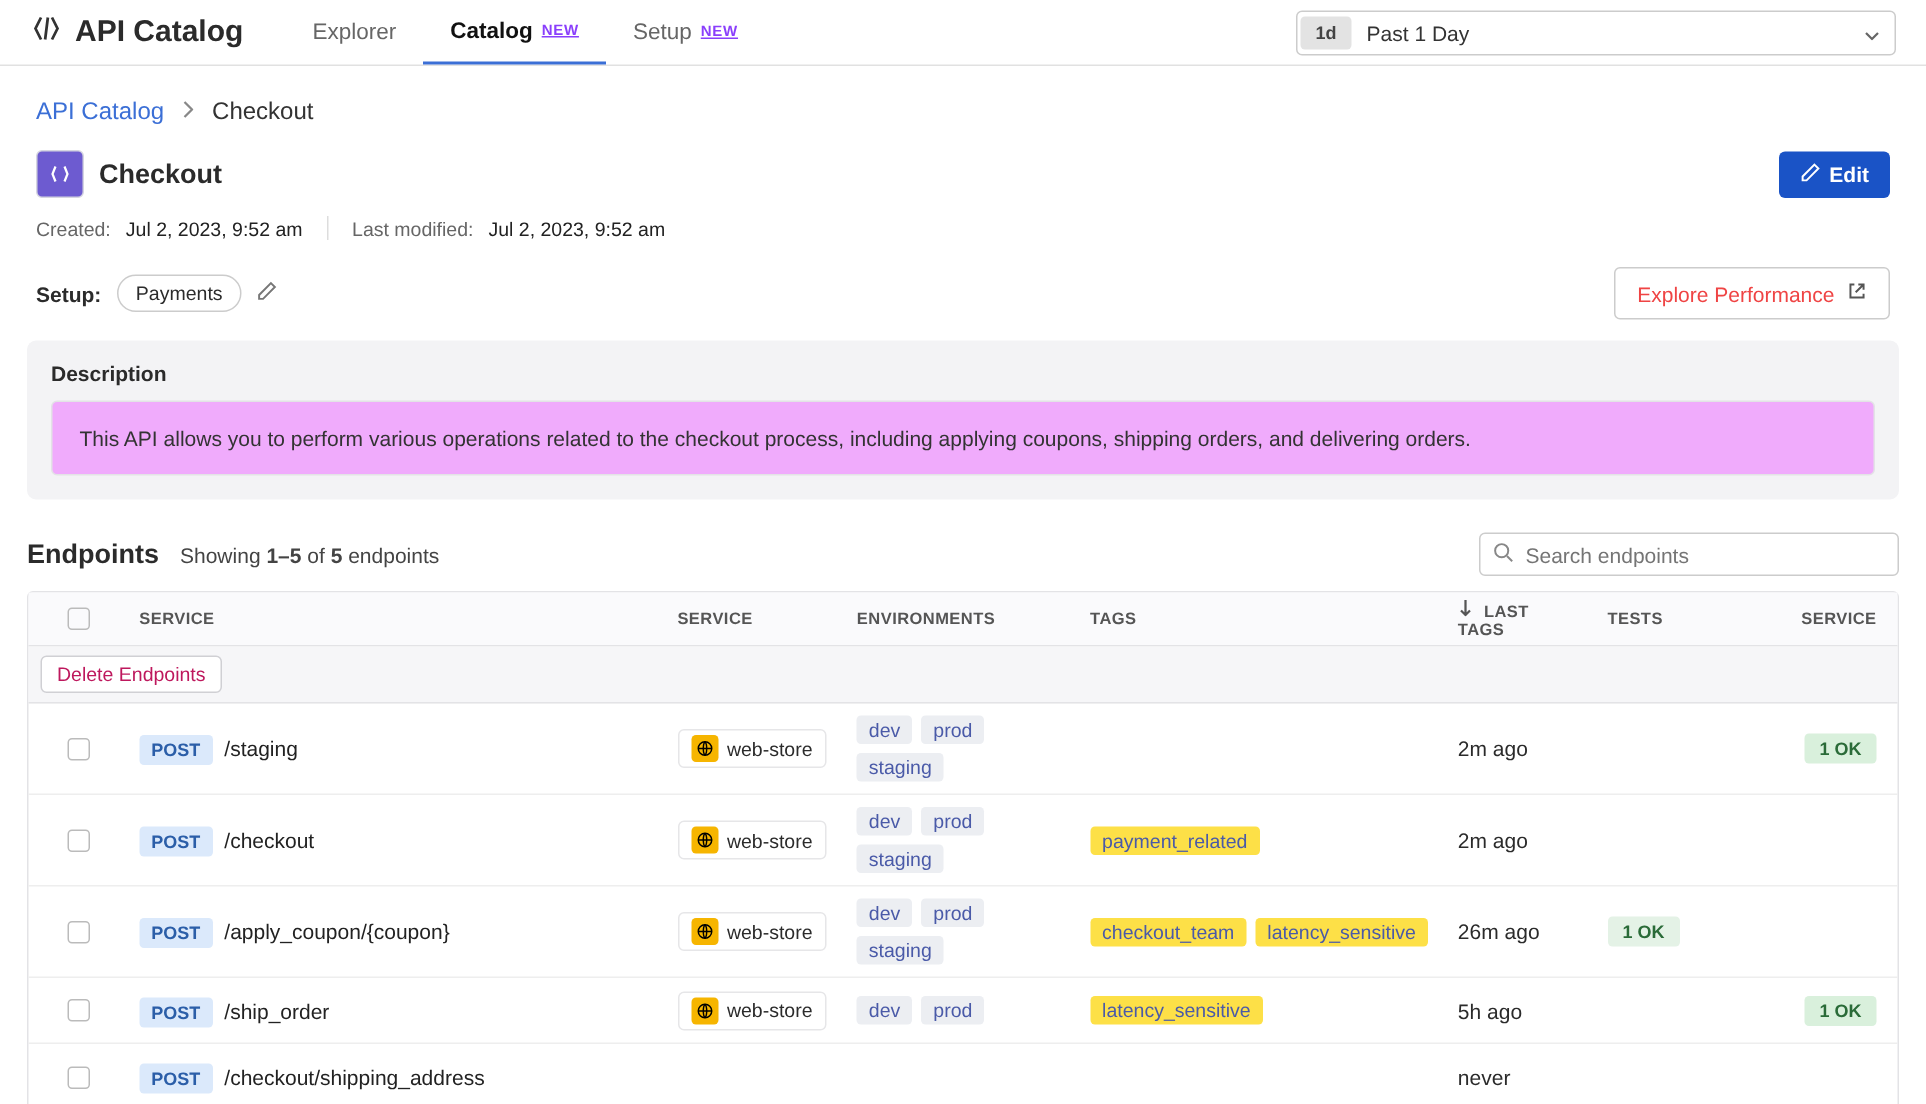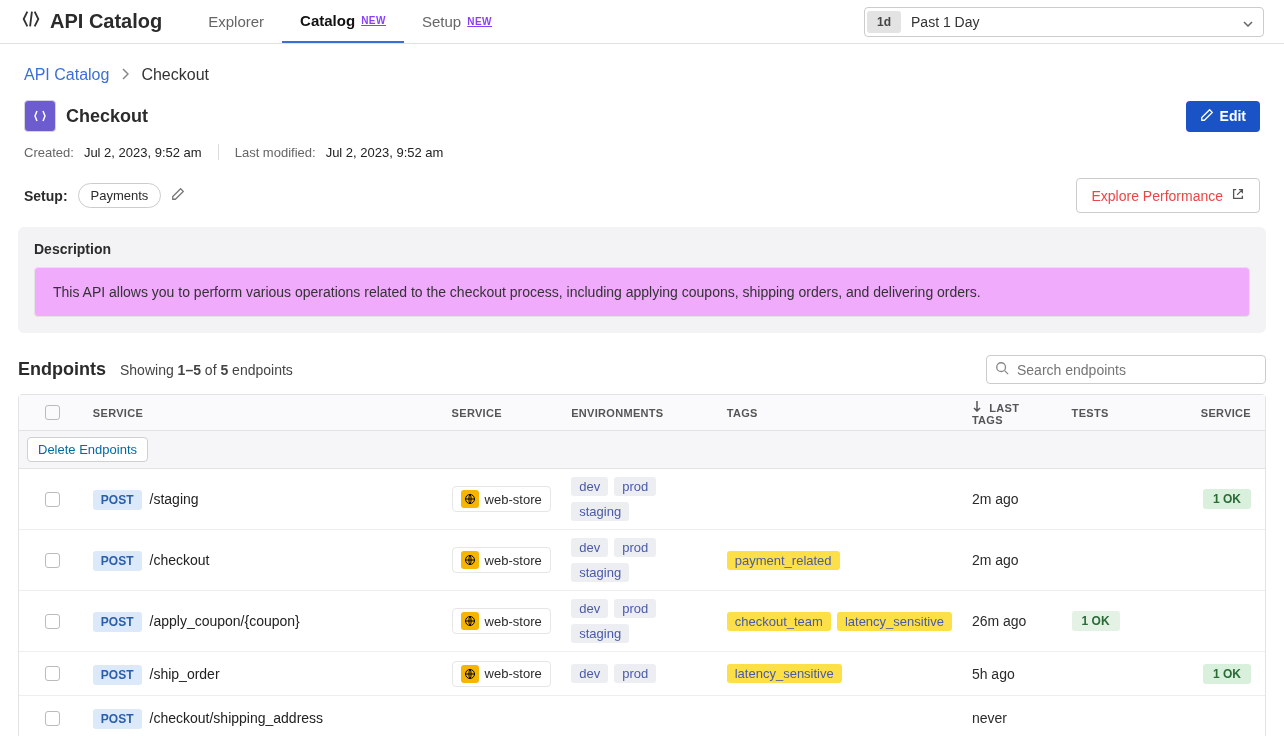--- a/index.html
+++ b/index.html
@@ -66,21 +66,21 @@
   .col-check { width: 60px; display: flex; justify-content: center; }
   .col-ep { width: 360px; }
   .col-svc { width: 120px; }
   .col-env { width: 156px; }
   .col-tags { width: 246px; }
   .col-last { width: 100px; }
   .col-tests { width: 110px; }
   .col-mon { width: 90px; text-align: right;}
   .sort-ind { margin-right: 4px; }
   .delete-row { background: #f6f6f8; border-bottom: 1px solid #e3e3e6; padding: 6px 8px; }
-  .btn-del { border: 1px solid #d0d0d4; background: #fff; color: #0369a1; border-radius: 4px; padding: 4px 10px; font-size: 13px; cursor: default; }
+  .btn-del { border: 1px solid #d0d0d4; background: #fff; color: #be185d; border-radius: 4px; padding: 4px 10px; font-size: 13px; cursor: default; }
   .tr { display: flex; align-items: center; border-bottom: 1px solid #eee; min-height: 44px; padding: 0 4px; }
   .tr:last-child { border-bottom: none; }
   .checkbox { width: 15px; height: 15px; border: 1.5px solid #bbb; border-radius: 3px; }
   .method-pill { background: #dbe9fb; color: #2b5ea8; font-weight: 700; font-size: 12px; padding: 3px 8px; border-radius: 3px; margin-right: 8px; }
   .path { font-size: 14px; color: #222; }
   .svc { display: flex; align-items: center; border: 1px solid #e6e6e8; border-radius: 4px; padding: 3px 8px; gap: 6px; width: fit-content; font-size: 13px; }
   .svc-icon { width: 18px; height: 18px; background: #f6b500; border-radius: 3px; display: flex; align-items: center; justify-content: center; }
   .envs, .tags { display: flex; gap: 6px; flex-wrap: wrap; }
   .env-pill { background: #eceef2; color: #4a5aa8; font-size: 13px; padding: 2px 8px; border-radius: 3px; }
   .tag-pill { background: #fde047; color: #4a5aa8; font-size: 13px; padding: 2px 8px; border-radius: 3px; }

